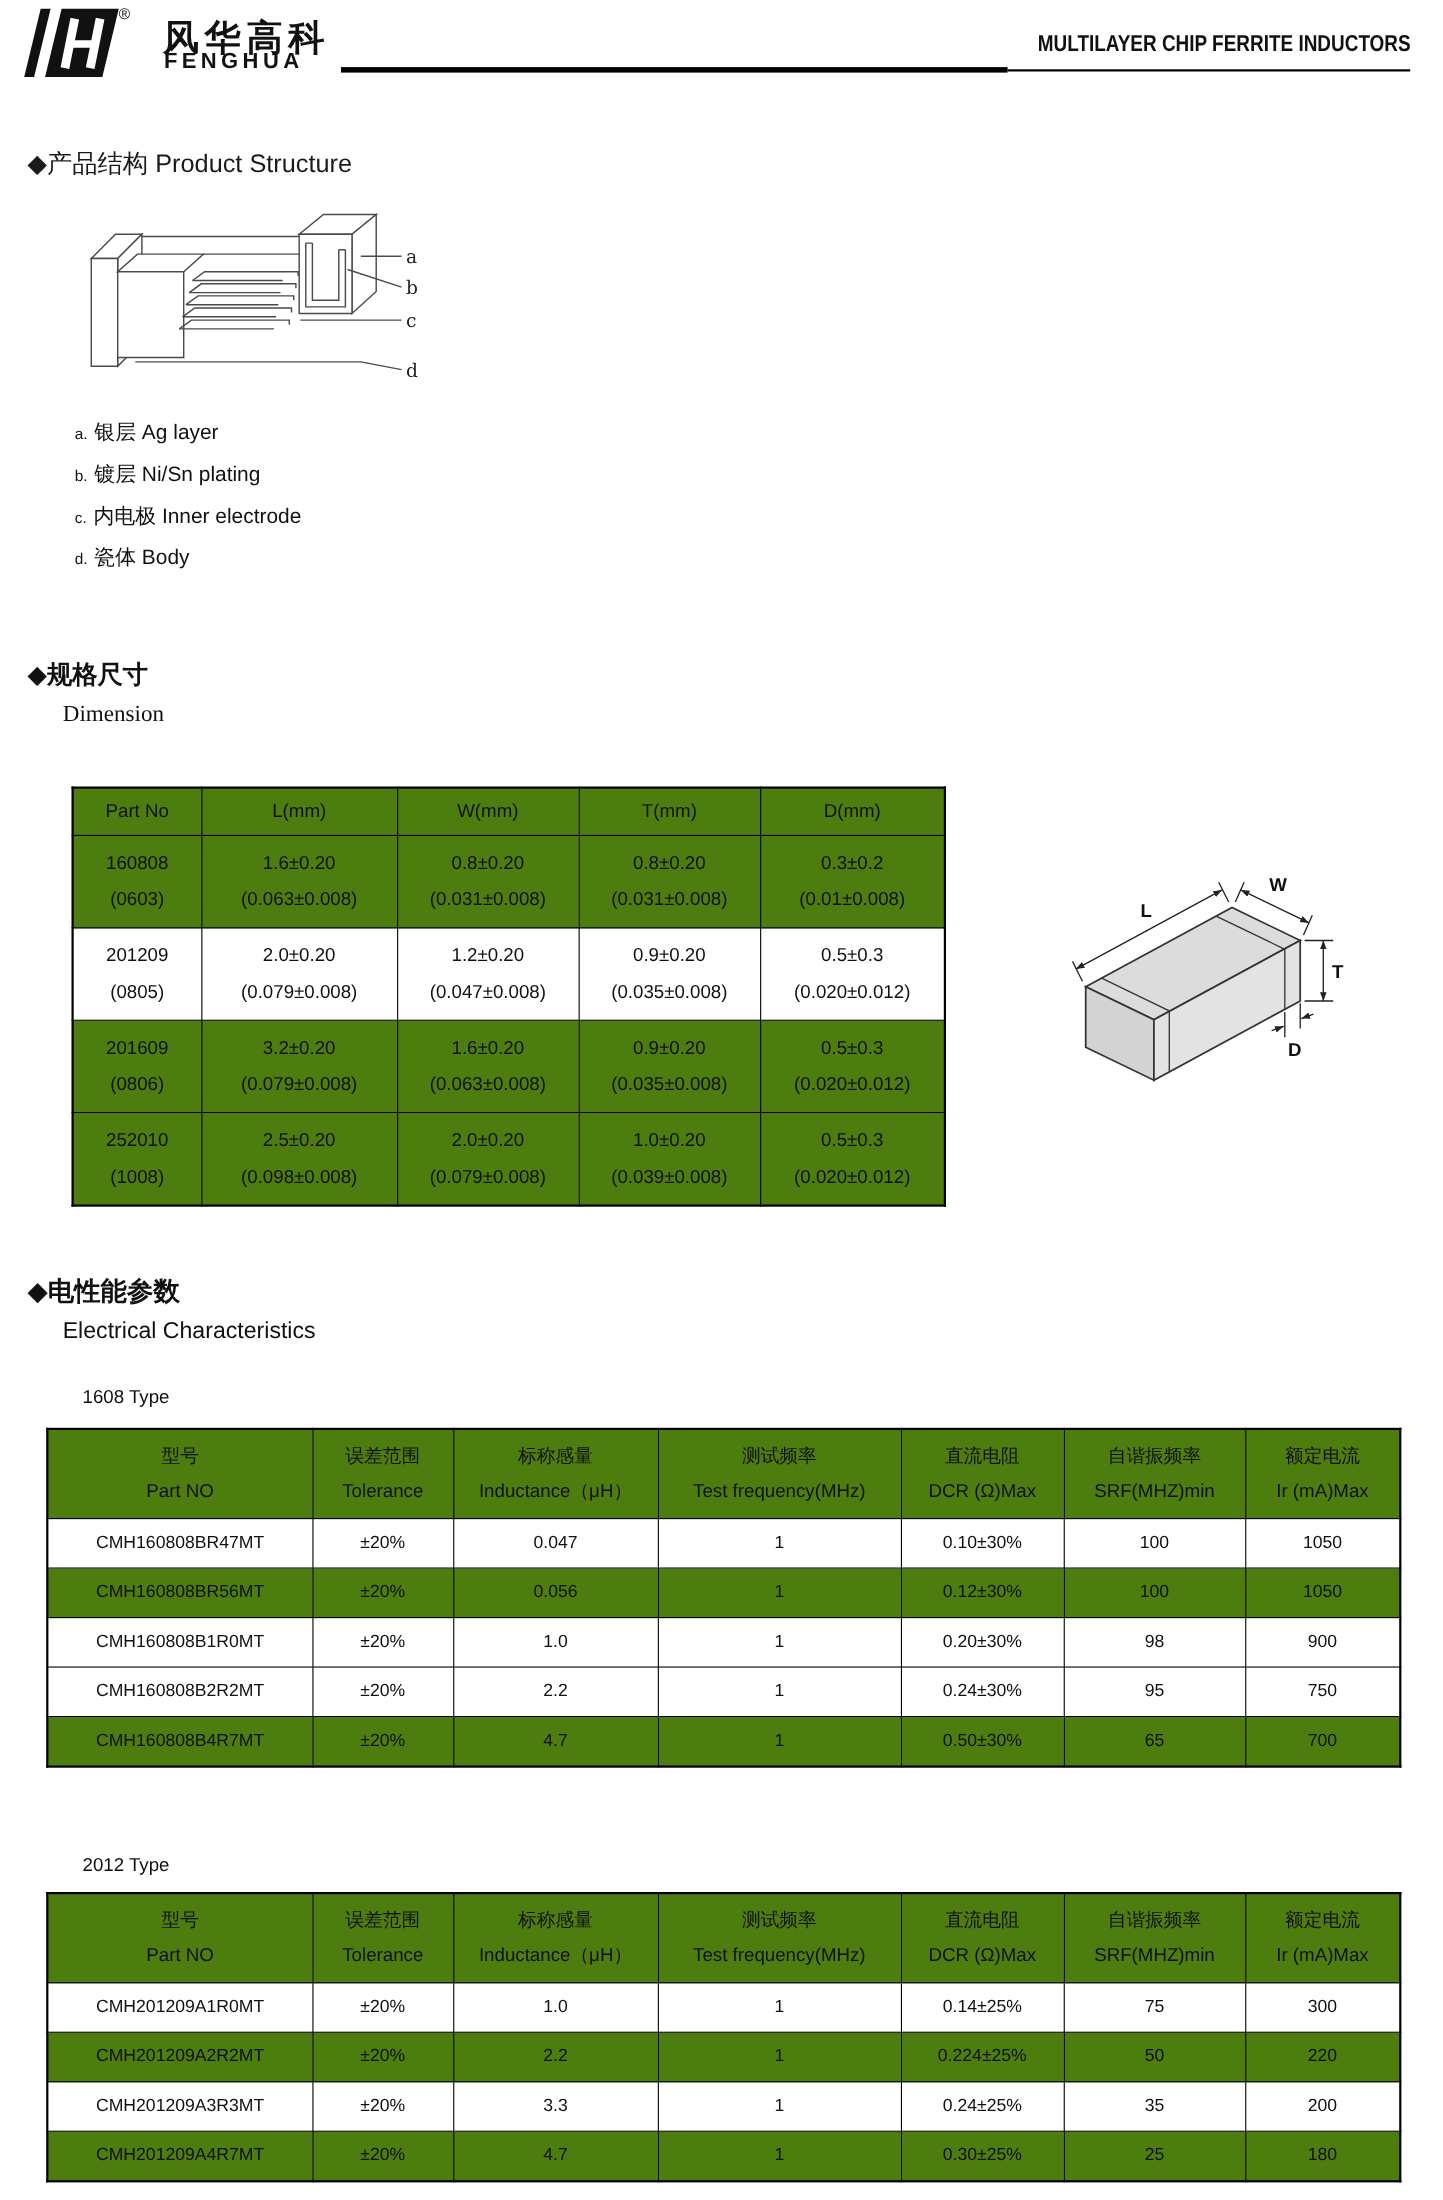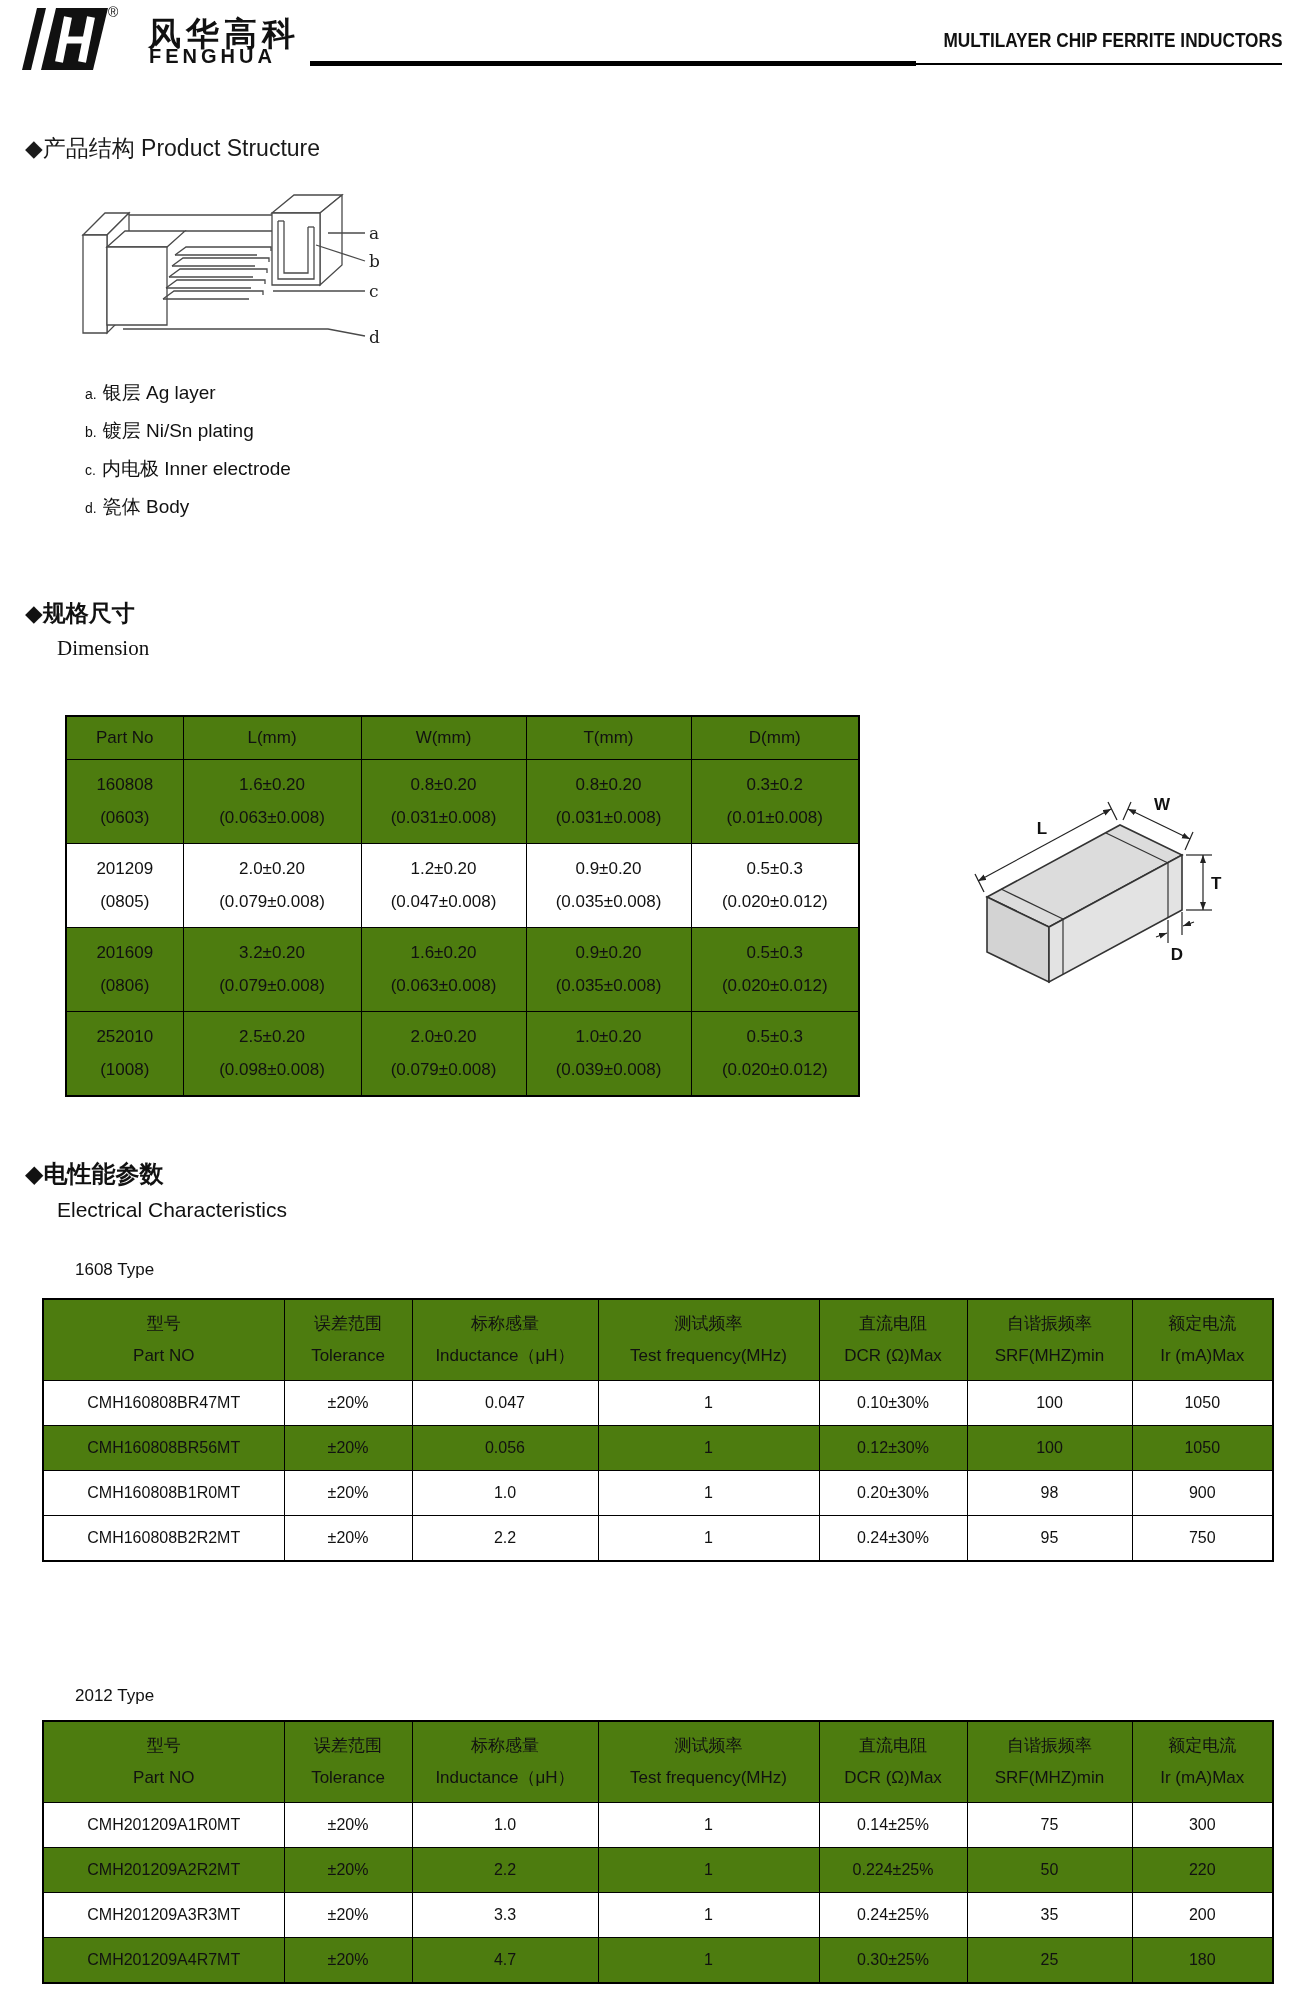--- a/index.html
+++ b/index.html
@@ -18,21 +18,21 @@
   .rule-thick{left:310px;top:61px;width:606px;height:5px;background:#000;}
   .rule-thin{left:916px;top:63px;width:366px;height:2px;background:#000;}
   
   .h1{left:25px;top:133px;font-size:23px;color:#1a1a1a;white-space:nowrap;}
   .h2-cn{left:25px;top:598px;font-size:23px;font-weight:bold;white-space:nowrap;}
   .h2-en{left:57px;top:636px;font-size:21px;white-space:nowrap;font-family:Liberation Serif, serif;}
   .h3-cn{left:25px;top:1158px;font-size:24px;font-weight:bold;white-space:nowrap;}
   .h3-en{left:57px;top:1198px;font-size:21px;white-space:nowrap;}
   .type-label{left:75px;font-size:17px;white-space:nowrap;}
   
-  .legend-item{left:85px;font-size:19px;white-space:nowrap;text-align:right;}
+  .legend-item{left:68px;font-size:19px;white-space:nowrap;text-align:right;}
   .legend-item .pfx{font-size:14px;margin-right:6px;}
   
   table{border-collapse:collapse;table-layout:fixed;}
   .dtable{border:2px solid #000;}
   .dtable th,.dtable td{border:1px solid #000;text-align:center;vertical-align:middle;padding:0;}
   .shade{background:#4d7c0f;margin-top:36px;}
   .dim-table th{height:42px;font-size:17px;font-weight:normal;}
   .dim-table td{height:83px;font-size:17px;}
   .dim-table td span{display:block;line-height:1.15;}
   .dim-table td .c1{margin-bottom:13px;}
@@ -363,20 +363,29 @@
       </tr>
       <tr>
         <td>CMH160808B2R2MT</td>
           <td>±20%</td>
           <td>2.2</td>
           <td>1</td>
           <td>0.24±30%</td>
           <td>95</td>
           <td>750</td>
       </tr>
+      <tr class="shade">
+        <td>CMH160808B4R7MT</td>
+          <td>±20%</td>
+          <td>4.7</td>
+          <td>1</td>
+          <td>0.50±30%</td>
+          <td>65</td>
+          <td>700</td>
+      </tr>
     </tbody>
   </table>
 
   <div class="abs type-label" style="top:1686px;">2012 Type</div>
 
   <table class="abs dtable el-table" style="left:42px;top:1720px;">
     <colgroup>
       <col style="width:241px">
         <col style="width:128px">
         <col style="width:186px">

